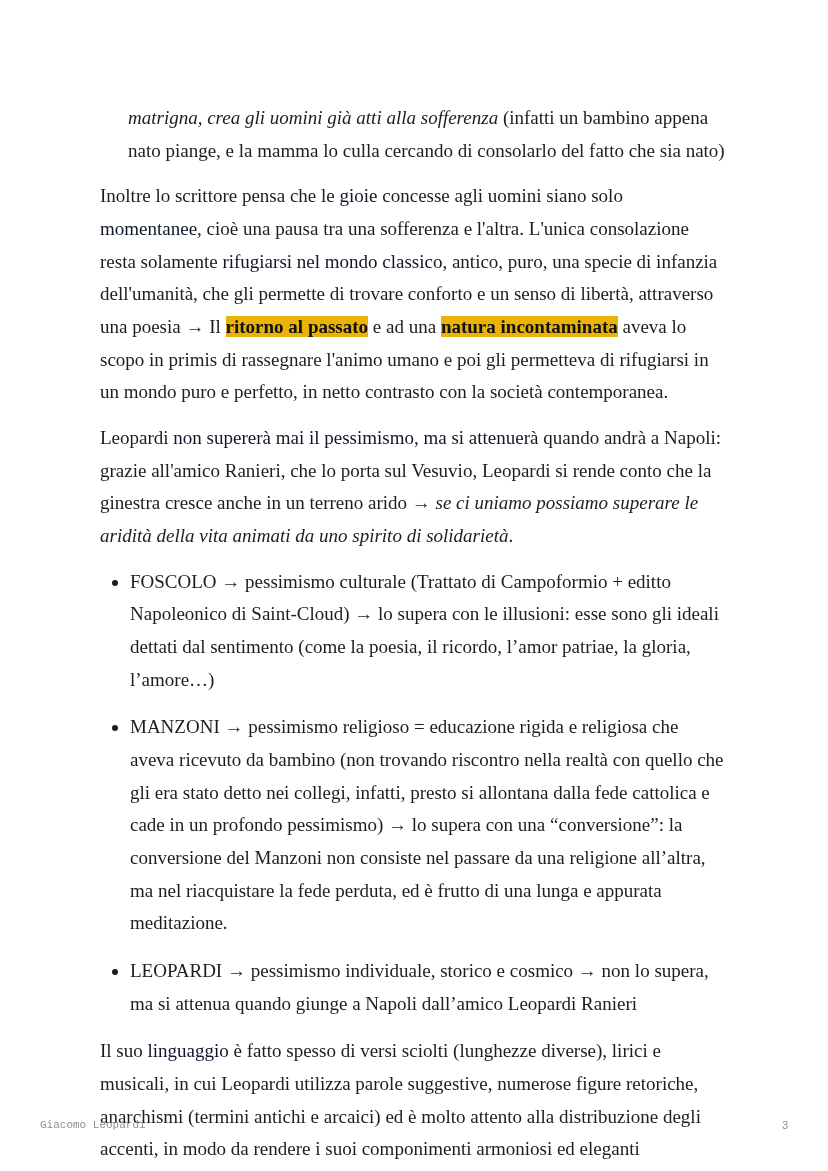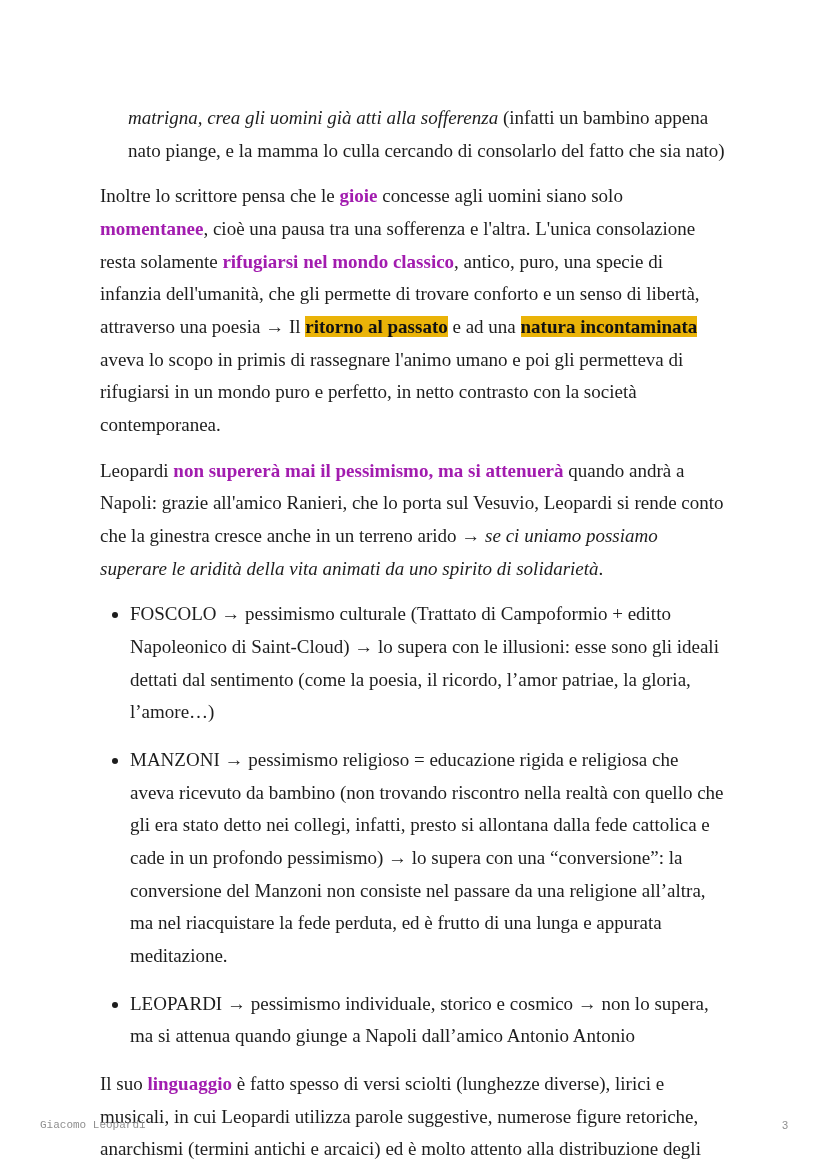--- a/index.html
+++ b/index.html
@@ -22,21 +22,21 @@
   }
   p.para { margin: 0 0 13px 0; }
   p.para-indent { padding-left: 28px; }
   ul.bullet-list {
     margin: 2px 0 14px 0;
     padding-left: 30px;
   }
   ul.bullet-list li { margin-bottom: 15px; }
   .run-normal { }
   .run-italic { font-style: italic; }
-  .run-purple { color: #a21caf; font-weight: bold; }
+  .run-purple { color: #0f172a; font-weight: normal; }
   .run-purple-underline {
     color: #9065B0;
     font-weight: bold;
     text-decoration: underline;
     text-underline-offset: 3px;
   }
   .run-bold-highlight {
     font-weight: bold;
     background: #eab308;
     color: #111111;
@@ -66,21 +66,21 @@
 </head>
 <body>
 
 <div class="content" id="doc-body">
     <p class="para para-indent"><span class="run-italic">matrigna, crea gli uomini già atti alla sofferenza</span><span class="run-normal"> (infatti un bambino appena nato piange, e la mamma lo culla cercando di consolarlo del fatto che sia nato)</span></p>
     <p class="para"><span class="run-normal">Inoltre lo scrittore pensa che le </span><span class="run-purple">gioie</span><span class="run-normal"> concesse agli uomini siano solo </span><span class="run-purple">momentanee</span><span class="run-normal">, cioè una pausa tra una sofferenza e l'altra. L'unica consolazione resta solamente </span><span class="run-purple">rifugiarsi nel mondo classico</span><span class="run-normal">, antico, puro, una specie di infanzia dell'umanità, che gli permette di trovare conforto e un senso di libertà, attraverso una poesia →  Il </span><span class="run-bold-highlight">ritorno al passato</span><span class="run-normal"> e ad una </span><span class="run-bold-highlight">natura incontaminata</span><span class="run-normal"> aveva lo scopo in primis di rassegnare l'animo umano e poi gli permetteva di rifugiarsi in un mondo puro e perfetto, in netto contrasto con la società contemporanea.</span></p>
     <p class="para"><span class="run-normal">Leopardi </span><span class="run-purple">non supererà mai il pessimismo, ma si attenuerà</span><span class="run-normal"> quando andrà a Napoli: grazie all'amico Ranieri, che lo porta sul Vesuvio, Leopardi si rende conto che la ginestra cresce anche in un terreno arido → </span><span class="run-italic">se ci uniamo possiamo superare le aridità della vita animati da uno spirito di solidarietà</span><span class="run-normal">.</span></p>
     <ul class="bullet-list">
       <li><span class="run-normal">FOSCOLO → pessimismo culturale (Trattato di Campoformio + editto Napoleonico di Saint-Cloud) → lo supera con le illusioni: esse sono gli ideali dettati dal sentimento (come la poesia, il ricordo, l’amor patriae, la gloria, l’amore…)</span></li>
       <li><span class="run-normal">MANZONI → pessimismo religioso = educazione rigida e religiosa che aveva ricevuto da bambino (non trovando riscontro nella realtà con quello che gli era stato detto nei collegi, infatti, presto si allontana dalla fede cattolica e cade in un profondo pessimismo) → lo supera con una “conversione”: la conversione del Manzoni non consiste nel passare da una religione all’altra, ma nel riacquistare la fede perduta, ed è frutto di una lunga e appurata meditazione.</span></li>
-      <li><span class="run-normal">LEOPARDI → pessimismo individuale, storico e cosmico → non lo supera, ma si attenua quando giunge a Napoli dall’amico Antonio Antonio</span></li>
+      <li><span class="run-normal">LEOPARDI → pessimismo individuale, storico e cosmico → non lo supera, ma si attenua quando giunge a Napoli dall’amico Leopardi Ranieri</span></li>
     </ul>
     <p class="para"><span class="run-normal">Il suo </span><span class="run-purple">linguaggio</span><span class="run-normal"> è fatto spesso di versi sciolti (lunghezze diverse), lirici e musicali, in cui Leopardi utilizza parole suggestive, numerose figure retoriche, anarchismi (termini antichi e arcaici) ed è molto attento alla distribuzione degli accenti, in modo da rendere i suoi componimenti armoniosi ed eleganti (classicismo romantico).</span></p>
     <p class="para heading-underline"><span class="run-normal">La individuale poetica di Leopardi</span></p>
   </div>
 
 <div class="footer-left">Giacomo Leopardi</div>
 
 <div class="footer-right">3</div>
 
 </body></html>

